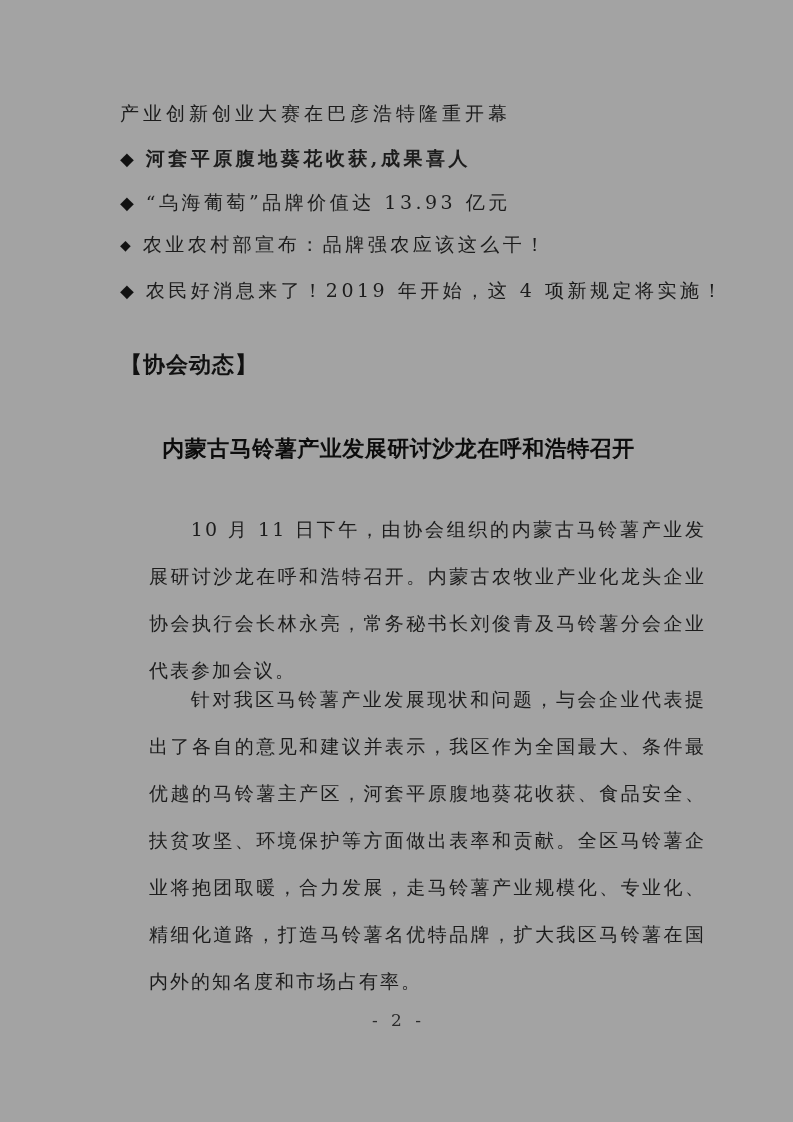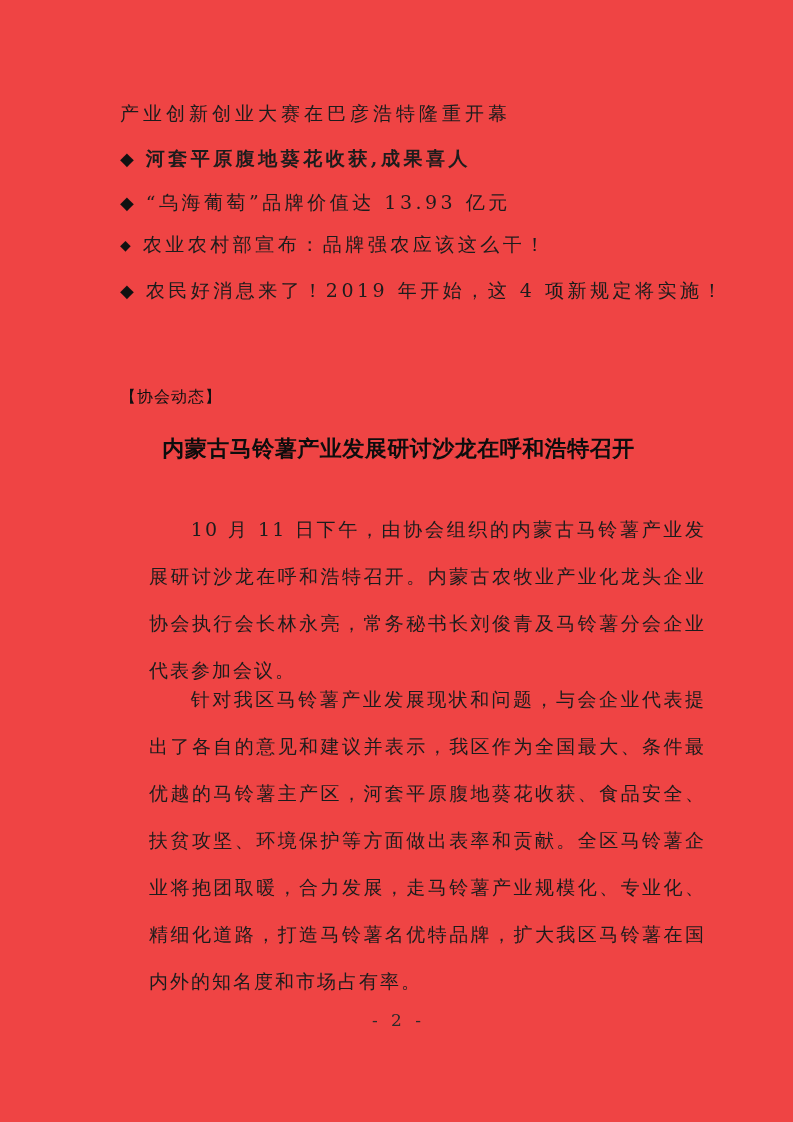--- a/index.html
+++ b/index.html
@@ -4,21 +4,21 @@
 <style>
   html, body {
     margin: 0;
     padding: 0;
     background: #ffffff;
   }
   .page {
     position: relative;
     width: 793px;
     height: 1122px;
-    background: #ef4444;
+    background: #a3a3a3;
     overflow: hidden;
     font-family: "DejaVu Serif", serif;
     color: #1c1c1c;
   }
   .content {
     position: absolute;
     left: 120px;
     width: 557px;
     top: 0;
   }
@@ -50,26 +50,25 @@
   }
   .b1 { top: 145px; font-weight: bold; }
   .b2 { top: 189px; }
   .b3 { top: 233px; font-family: Liberation Mono, monospace; }
   .b4 { top: 277px; }
   .section-label {
     position: absolute;
     top: 351px;
     left: 0;
     font-family: "DejaVu Sans", sans-serif;
-    font-weight: normal;
-    font-size: 16px;
+    font-weight: bold;
+    font-size: 22px;
     line-height: 28px;
     letter-spacing: 1px;
     color: #111111;
-    margin-top: 32px;
   }
   .article-title {
     position: absolute;
     top: 431px;
     left: 0;
     width: 100%;
     text-align: center;
     font-weight: bold;
     font-size: 22px;
     line-height: 34px;

